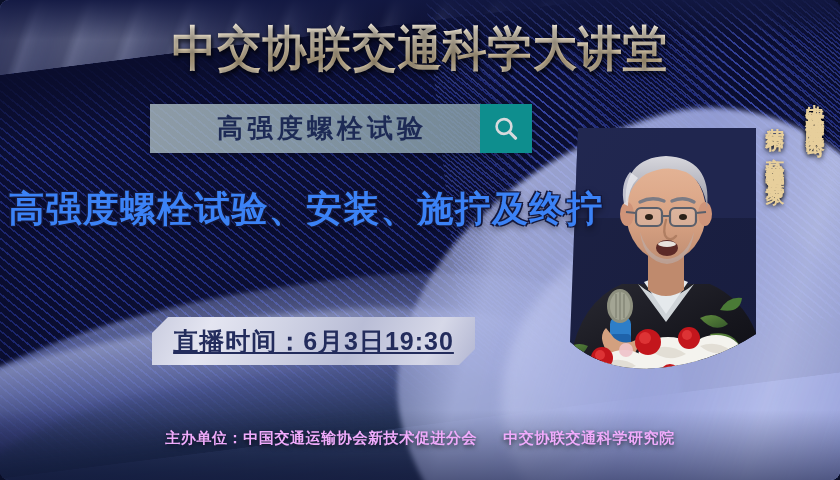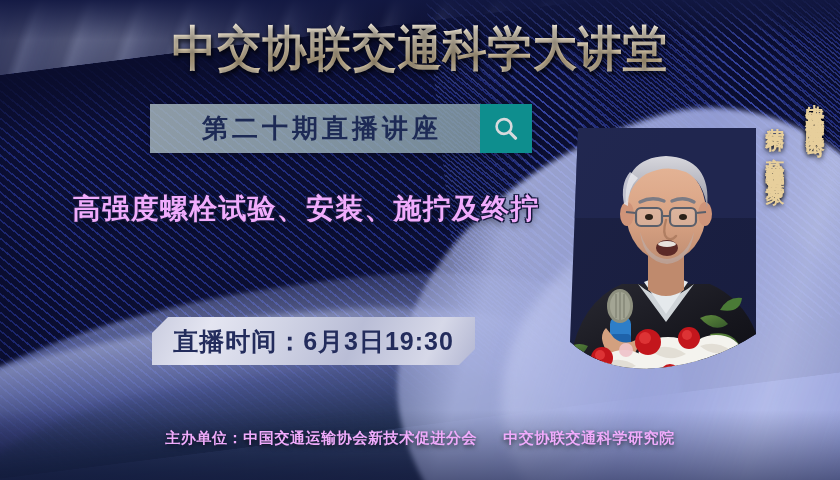--- a/index.html
+++ b/index.html
@@ -9,20 +9,21 @@
   }
   * { box-sizing: border-box; }
 
   .poster {
     position: relative;
     width: 840px;
     height: 480px;
     overflow: hidden;
     font-family: "Liberation Sans", "DejaVu Sans", sans-serif;
     background: #10143a;
+    border-radius: 9px;
   }
 
   
   .bg-base {
     position: absolute; inset: 0;
     background:
       radial-gradient(120% 90% at 78% 88%, #9aa3dc 0%, #7b87c9 18%, #4a5691 38%, #2a3166 55%, #161b45 72%, #0d1030 100%),
       linear-gradient(150deg, #6f7ab5 0%, #454f8f 22%, #242a60 45%, #141838 70%, #0c0f2c 100%);
   }
 
@@ -213,25 +214,25 @@
     justify-content: center;
   }
   .subtitle-icon-box svg { display: block; }
 
   
   .headline {
     position: absolute;
     left: 8px; top: 188px;
     width: 596px;
     text-align: center;
-    font-size: 28px;
+    font-size: 36px;
     line-height: 41px;
     font-weight: bold;
     letter-spacing: 1.2px;
-    color: #f0abfc;
+    color: #3b82f6;
     text-shadow:
       -1.4px -1.4px 0 #15183c, 1.4px -1.4px 0 #15183c,
       -1.4px 1.4px 0 #15183c, 1.4px 1.4px 0 #15183c,
       0 3px 7px rgba(0,0,0,.6);
   }
   .headline .ln { display: block; }
 
   
   .time-chip {
     position: absolute;
@@ -242,20 +243,21 @@
     justify-content: center;
     background: linear-gradient(115deg, #c9ccdf 0%, #e4e5f1 18%, #cfd2e4 40%, #b9bdd6 62%, #d6d8e8 85%, #b2b6d2 100%);
     clip-path: polygon(16px 0, 100% 0, 100% calc(100% - 16px), calc(100% - 16px) 100%, 0 100%, 0 16px);
     box-shadow: 0 3px 12px rgba(0,0,0,.45);
   }
   .time-chip-text {
     font-size: 25px;
     font-weight: bold;
     color: #232c5c;
     letter-spacing: 1px;
+    text-decoration: underline;
   }
 
   
   .v-col {
     position: absolute;
     writing-mode: vertical-rl;
     text-orientation: upright;
     font-weight: bold;
     color: #e7cf9c;
     text-shadow: 0 2px 5px rgba(0,0,0,.6);
@@ -433,21 +435,21 @@
       </svg>
     </div>
 
     <div class="v-col v-org">中铁大桥科学研究院有限公司</div>
     <div class="v-col v-person">黄绍桥　高栓试验研究首席专家</div>
 
     <div class="main-title-shadow">中交协联交通科学大讲堂</div>
     <div class="main-title">中交协联交通科学大讲堂</div>
 
     <div class="subtitle-bar">
-      <div class="subtitle-text">第二十期直播讲座</div>
+      <div class="subtitle-text">高强度螺栓试验</div>
       <div class="subtitle-icon-box">
         <span>
           <svg width="30" height="30" viewBox="0 0 30 30">
             <circle cx="13" cy="12.5" r="7.4" fill="none" stroke="#d6dadd" stroke-width="2.6"></circle>
             <line x1="18.4" y1="18" x2="24.5" y2="24.2" stroke="#d6dadd" stroke-width="3.2" stroke-linecap="round"></line>
           </svg>
         </span>
       </div>
     </div>
 

